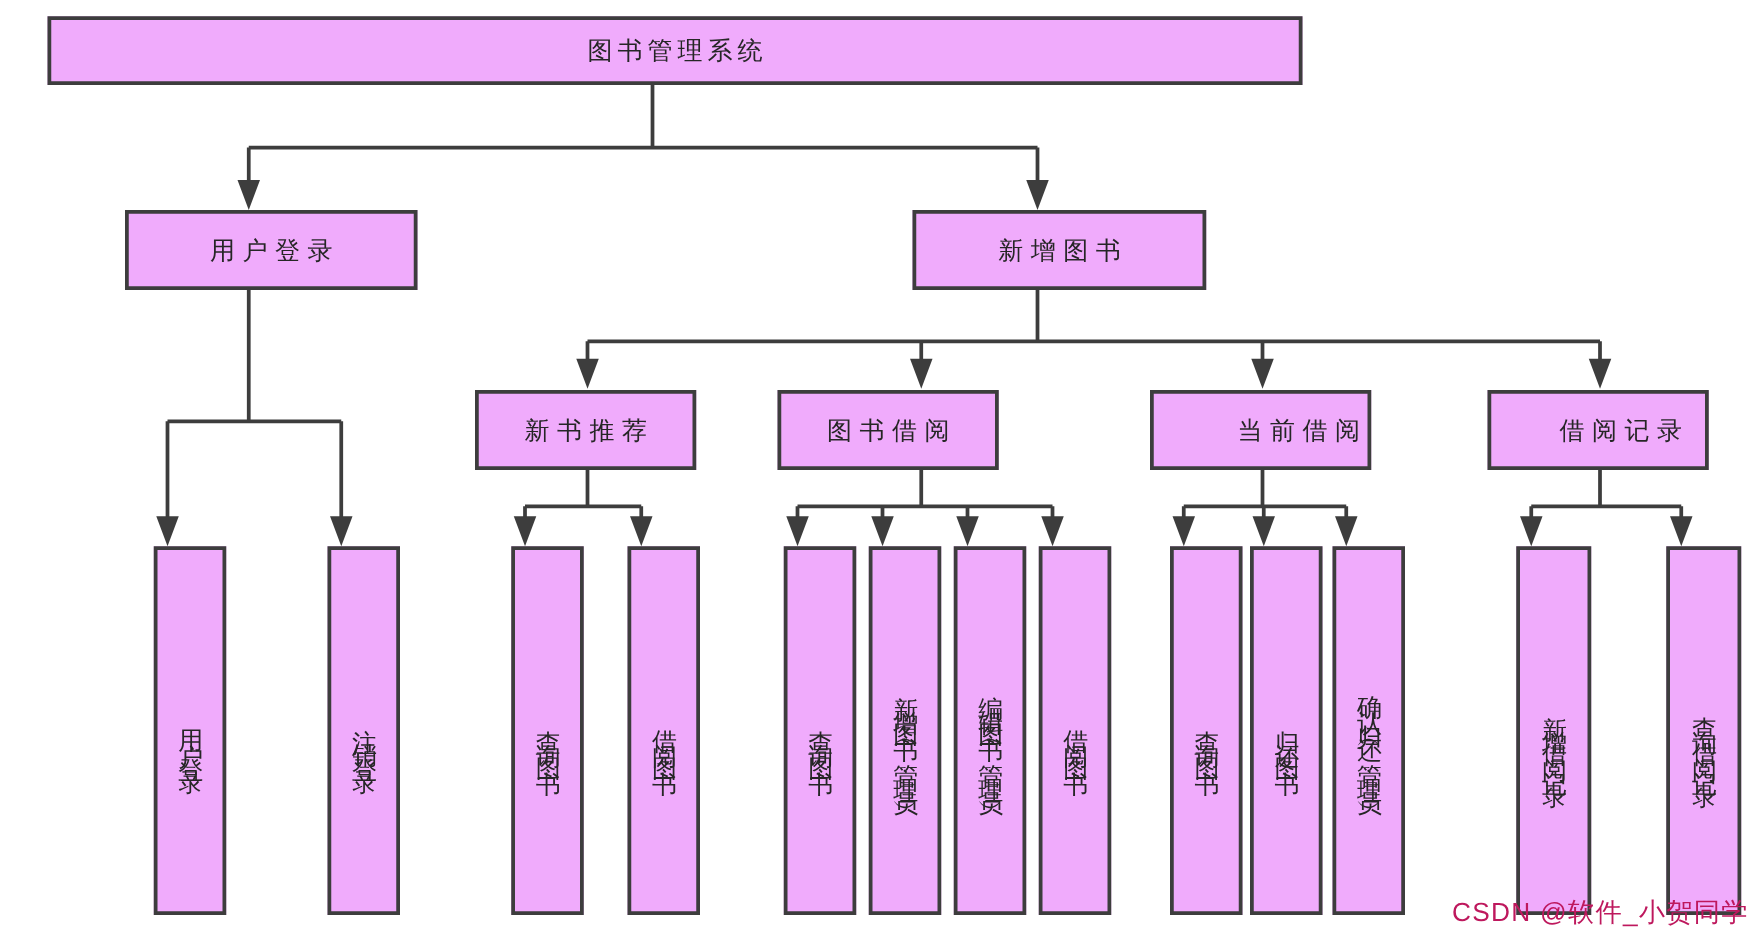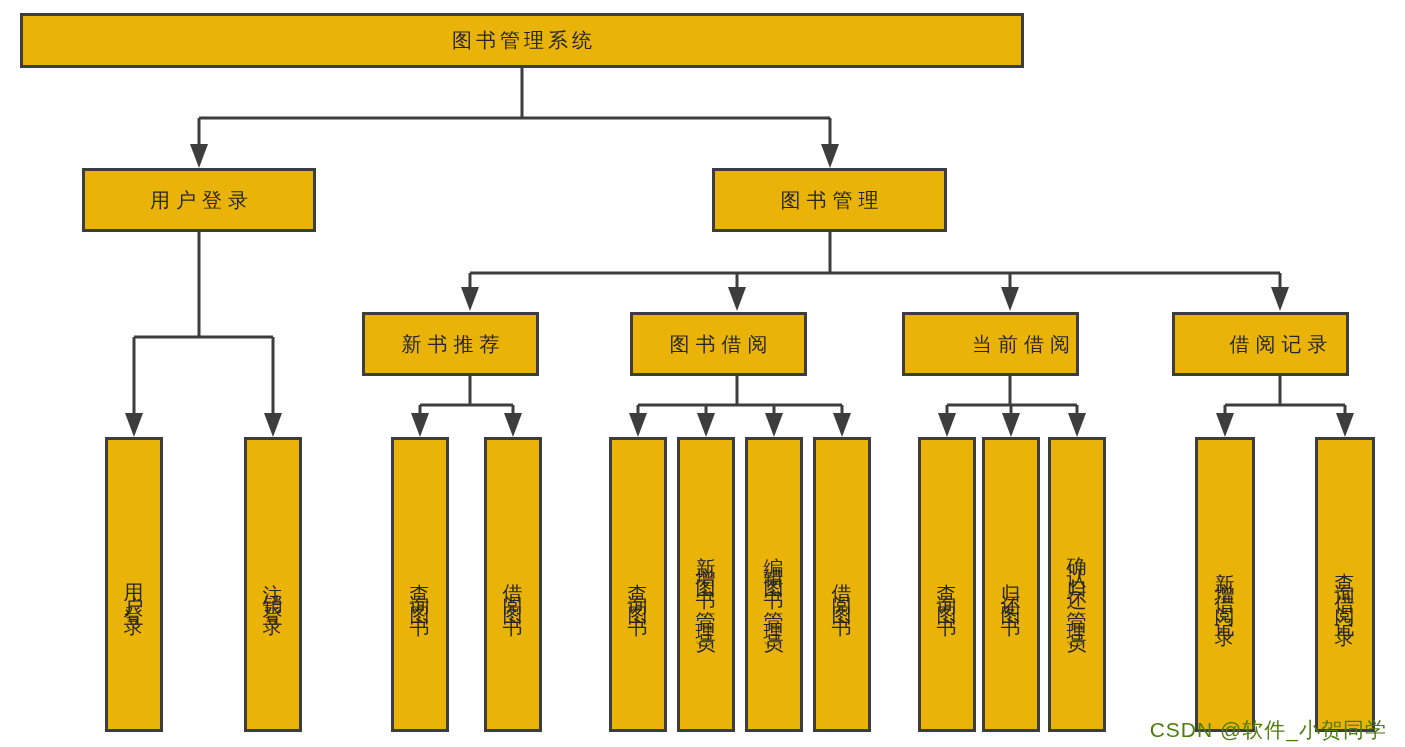--- a/index.html
+++ b/index.html
@@ -9,25 +9,26 @@
     height: 747px;
     background: #ffffff;
     font-family: "Liberation Sans", sans-serif;
     overflow: hidden;
   }
   .canvas svg { position: absolute; left: 0; top: 0; }
   .box {
     position: absolute;
     box-sizing: border-box;
     border: 3px solid #3d3d3d;
-    background: #eab308;
+    background: #f0abfc;
     display: flex;
     align-items: center;
     justify-content: center;
     color: #262626;
+    margin-left: 18px;
   }
   .hlabel {
     font-size: 20px;
     letter-spacing: 6px;
     padding-left: 6px;
     white-space: nowrap;
     color: #262626;
   }
   .root .hlabel { letter-spacing: 4px; padding-left: 4px; }
   .lvl2 { width: 234px; height: 64px; }
@@ -38,24 +39,24 @@
     writing-mode: vertical-rl;
     text-orientation: mixed;
     font-size: 20px;
     line-height: 1;
     letter-spacing: 11px;
     margin-top: 11px;
     color: #262626;
   }
   .watermark {
     position: absolute;
-    right: 18px;
+    right: 6px;
     top: 716px;
     font-size: 21px;
-    color: #4d7c0f;
+    color: #be185d;
     letter-spacing: 1px;
     white-space: nowrap;
   }
 </style>
 </head>
 <body>
 
 <div class="canvas">
 
   <svg width="1405" height="747" viewBox="0 0 1405 747">
@@ -125,27 +126,27 @@
   </svg>
 
   <div class="box root" style="left:20px; top:13px; width:1004px; height:55px;">
     <span class="hlabel">图书管理系统</span>
   </div>
 
   <div class="box lvl2" style="left:82px; top:168px;">
     <span class="hlabel">用户登录</span>
   </div>
   <div class="box lvl2" style="left:712px; top:168px; width:235px;">
-    <span class="hlabel">图书管理</span>
+    <span class="hlabel">新增图书</span>
   </div>
 
   <div class="box lvl3" style="left:362px; top:312px;">
     <span class="hlabel">新书推荐</span>
   </div>
-  <div class="box lvl3" style="left:630px; top:312px;">
+  <div class="box lvl3" style="left:604px; top:312px;">
     <span class="hlabel">图书借阅</span>
   </div>
   <div class="box lvl3" style="left:902px; top:312px;justify-content:flex-end;">
     <span class="hlabel">当前借阅</span>
   </div>
   <div class="box lvl3" style="left:1172px; top:312px;padding-left:36px;">
     <span class="hlabel">借阅记录</span>
   </div>
 
   <div class="box leaf" style="left:105px; top:437px;">

